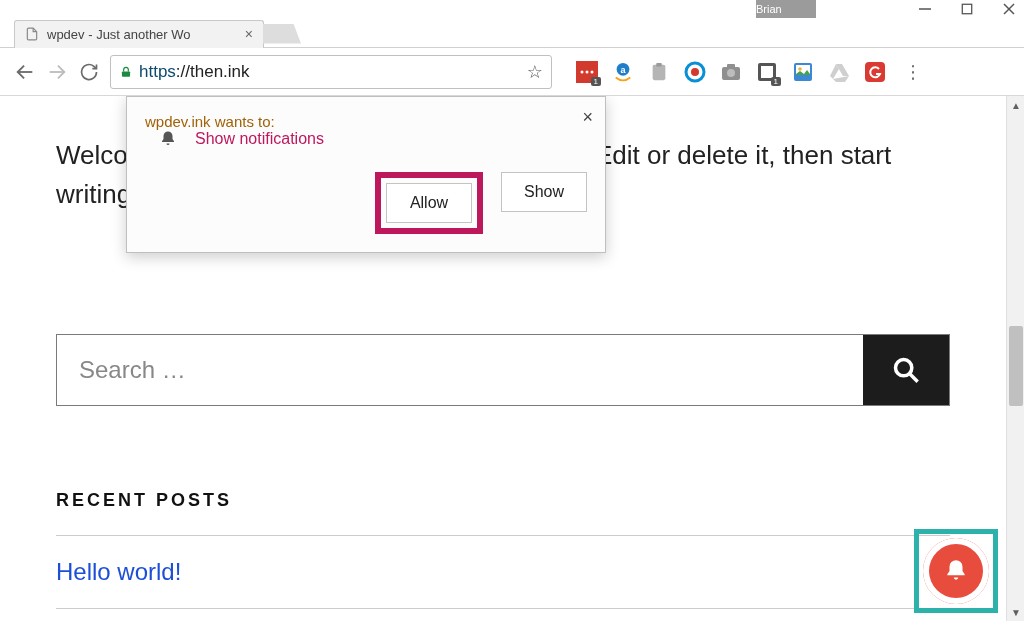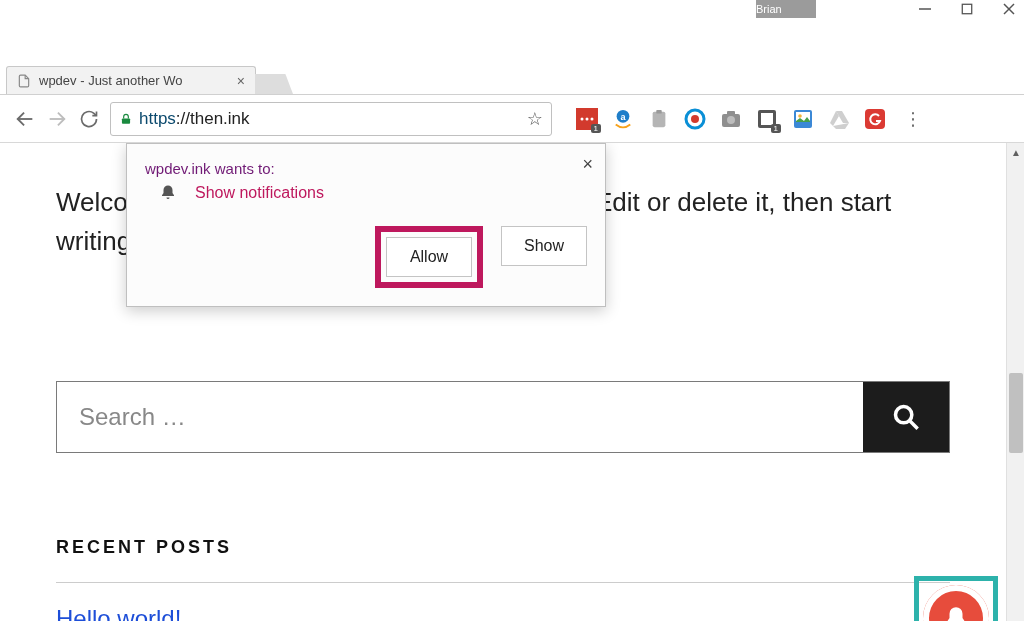--- a/index.html
+++ b/index.html
@@ -5,21 +5,21 @@
   * { box-sizing: border-box; margin: 0; padding: 0; font-family: "Segoe UI", Arial, sans-serif; }
   html, body { width: 1024px; height: 621px; overflow: hidden; background: #fff; }
 
   
   .titlebar { height: 20px; background: #fff; position: relative; }
   .profile-tag { position: absolute; top: 0; left: 756px; width: 60px; height: 18px; background: #9b9b9b; color: #fff; font-size: 11px; line-height: 18px; }
   .win-ctrl { position: absolute; top: 0; right: 8px; display: flex; gap: 28px; align-items: center; height: 18px; }
   .win-btn { width: 14px; height: 14px; display: flex; align-items: center; justify-content: center; font-size: 14px; color: #555; }
 
   
-  .tabstrip { height: 28px; background: #fff; display: flex; align-items: flex-end; padding-left: 6px; border-bottom: 1px solid #d0d0d0; margin-top: 47px; }
+  .tabstrip { height: 28px; background: #fff; display: flex; align-items: center; padding-left: 14px; border-bottom: 1px solid #d0d0d0; }
   .tab { display: flex; align-items: center; height: 28px; background: #f2f2f2; border: 1px solid #c8c8c8; border-bottom: none; border-radius: 3px 3px 0 0; padding: 0 10px; width: 250px; position: relative; }
   .tab-favicon { width: 14px; height: 14px; margin-right: 8px; color: #888; }
   .tab-title { font-size: 13px; color: #444; white-space: nowrap; overflow: hidden; flex: 1; }
   .tab-close { color: #666; font-size: 14px; margin-left: 6px; }
   .tab-shadow { width: 38px; height: 20px; background: #ddd; clip-path: polygon(0 0, 80% 0, 100% 100%, 0 100%); margin-left: -1px; }
 
   
   .toolbar { height: 48px; background: #fff; border-bottom: 1px solid #d8d8d8; display: flex; align-items: center; padding: 0 10px 0 14px; gap: 10px; }
   .nav-ico { width: 22px; height: 22px; color: #6b6b6b; display:flex; align-items:center; justify-content:center; }
   .nav-ico.disabled { color: #bdbdbd; }
@@ -46,21 +46,21 @@
   .searchbox input { flex:1; border:none; font-size:24px; padding:0 22px; color:#888; outline:none; }
   .searchbox input::placeholder { color:#888; }
   .searchbtn { width:86px; background:#1c1c1c; display:flex; align-items:center; justify-content:center; }
   .searchbtn svg { width:28px; height:28px; color:#fff; }
   .rp-head { font-size:18px; font-weight:700; letter-spacing:3px; color:#111; margin-bottom:24px; }
   .rp-list { border-top:1px solid #ccc; }
   .rp-item { font-size:24px; color:#1d4ed8; padding:22px 0; border-bottom:1px solid #ccc; }
 
   
   .perm-popup { position:absolute; top:0; left:126px; width:480px; background:#fcfcfc; border:1px solid #bfbfbf; box-shadow:0 4px 14px rgba(0,0,0,.2); padding:16px 18px 18px 18px; z-index:50; }
-  .perm-head { font-size:15px; color:#701a75; margin-bottom:7px; }
+  .perm-head { font-size:15px; color:#a16207; margin-bottom:0; }
   .perm-row { display:flex; align-items:center; gap:18px; margin-left:14px; margin-bottom:24px; }
   .perm-row .bell { width:18px; height:18px; color:#555; }
   .perm-row span { font-size:16px; color:#be185d; }
   .perm-close { position:absolute; top:10px; right:12px; color:#444; font-size:18px; }
   .perm-actions { display:flex; justify-content:flex-end; gap:18px; }
   .perm-btn { height:40px; min-width:86px; border:1px solid #c4c4c4; background:#fff; font-size:16px; color:#222; padding:0 16px; }
   .allow-hl { padding:5px; border:6px solid #be185d; display:inline-block; }
 
   
   .fab-frame { position:absolute; right:8px; bottom:8px; border:5px solid #2db2ab; padding:4px; }

